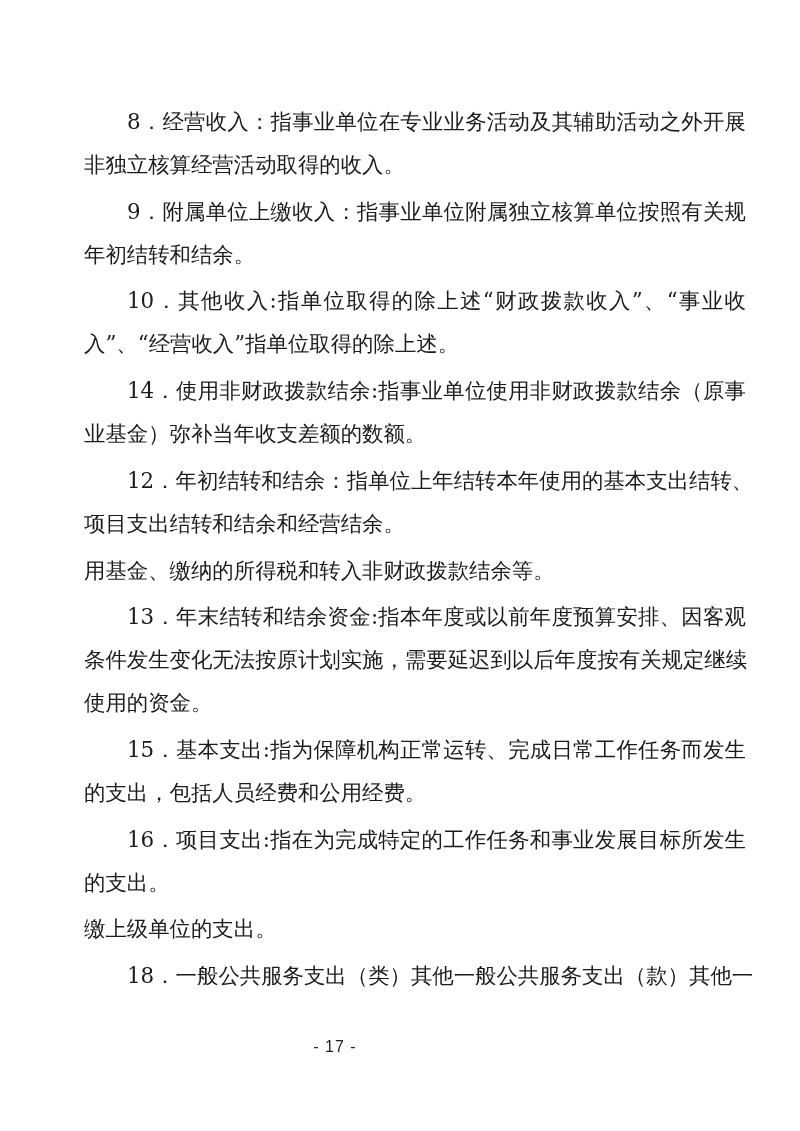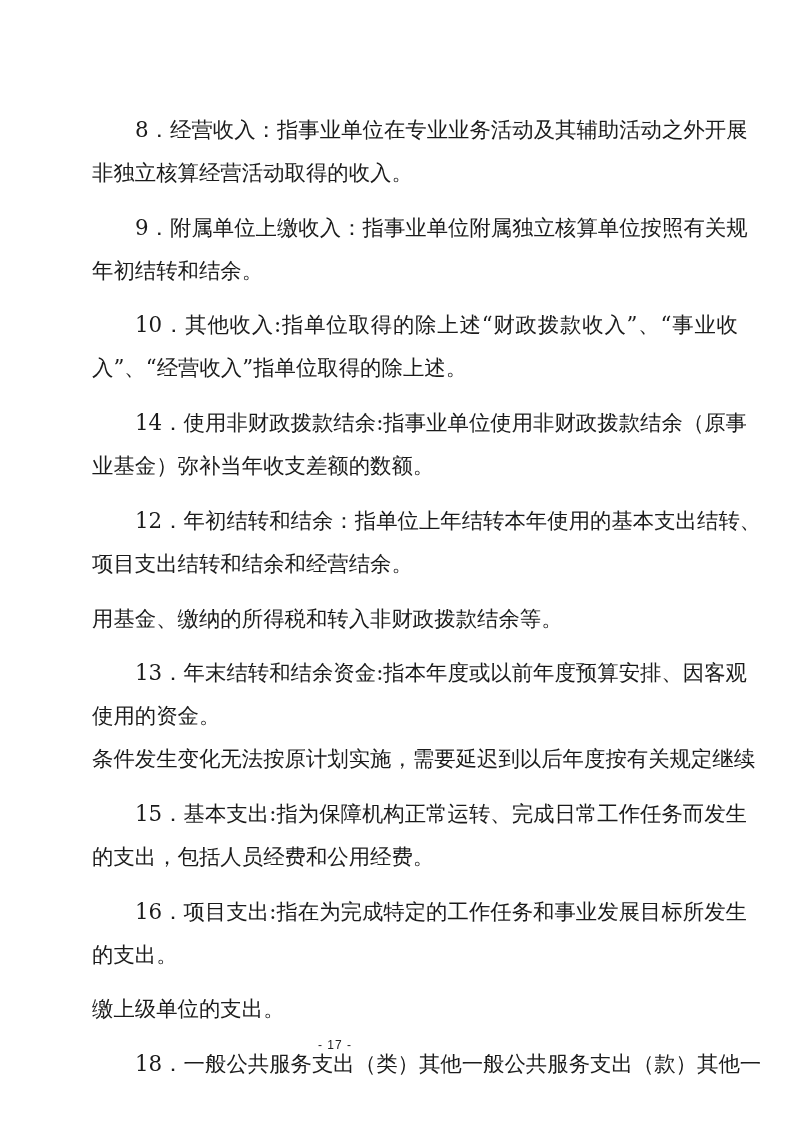--- a/index.html
+++ b/index.html
@@ -25,21 +25,21 @@
       position: absolute;
       left: 80px;
       top: 97px;
       width: 670px;
       font-family: "DejaVu Serif", "Liberation Serif", serif;
       font-size: 21.4px;
       line-height: 42.86px;
       color: #1b1b1b;
     }
     .para {
-      margin: 12px;
+      margin: 4px;
       padding: 0;
     }
     .line {
       display: block;
       height: 42.86px;
       white-space: nowrap;
       text-align: justify;
       text-align-last: justify;
       overflow: visible;
     }
@@ -49,21 +49,21 @@
     .line.last {
       text-align-last: left;
     }
     .page-number {
       position: absolute;
       left: 0;
       width: 670px;
       top: 1038px;
       text-align: center;
       font-family: "Liberation Sans", "DejaVu Sans", sans-serif;
-      font-size: 12px;
+      font-size: 16px;
       color: #222222;
       letter-spacing: 1px;
     }
   </style>
 </head>
 <body>
 
 <div class="page">
   <div class="body-text">
 
@@ -91,22 +91,22 @@
       <span class="line first">12．年初结转和结余：指单位上年结转本年使用的基本支出结转、</span>
       <span class="line last">项目支出结转和结余和经营结余。</span>
     </div>
 
     <div class="para">
       <span class="line last">用基金、缴纳的所得税和转入非财政拨款结余等。</span>
     </div>
 
     <div class="para">
       <span class="line first">13．年末结转和结余资金:指本年度或以前年度预算安排、因客观</span>
+      <span class="line">条件发生变化无法按原计划实施，需要延迟到以后年度按有关规定继续</span>
       <span class="line last">使用的资金。</span>
-      <span class="line">条件发生变化无法按原计划实施，需要延迟到以后年度按有关规定继续</span>
     </div>
 
     <div class="para">
       <span class="line first">15．基本支出:指为保障机构正常运转、完成日常工作任务而发生</span>
       <span class="line last">的支出，包括人员经费和公用经费。</span>
     </div>
 
     <div class="para">
       <span class="line first">16．项目支出:指在为完成特定的工作任务和事业发展目标所发生</span>
       <span class="line last">的支出。</span>

